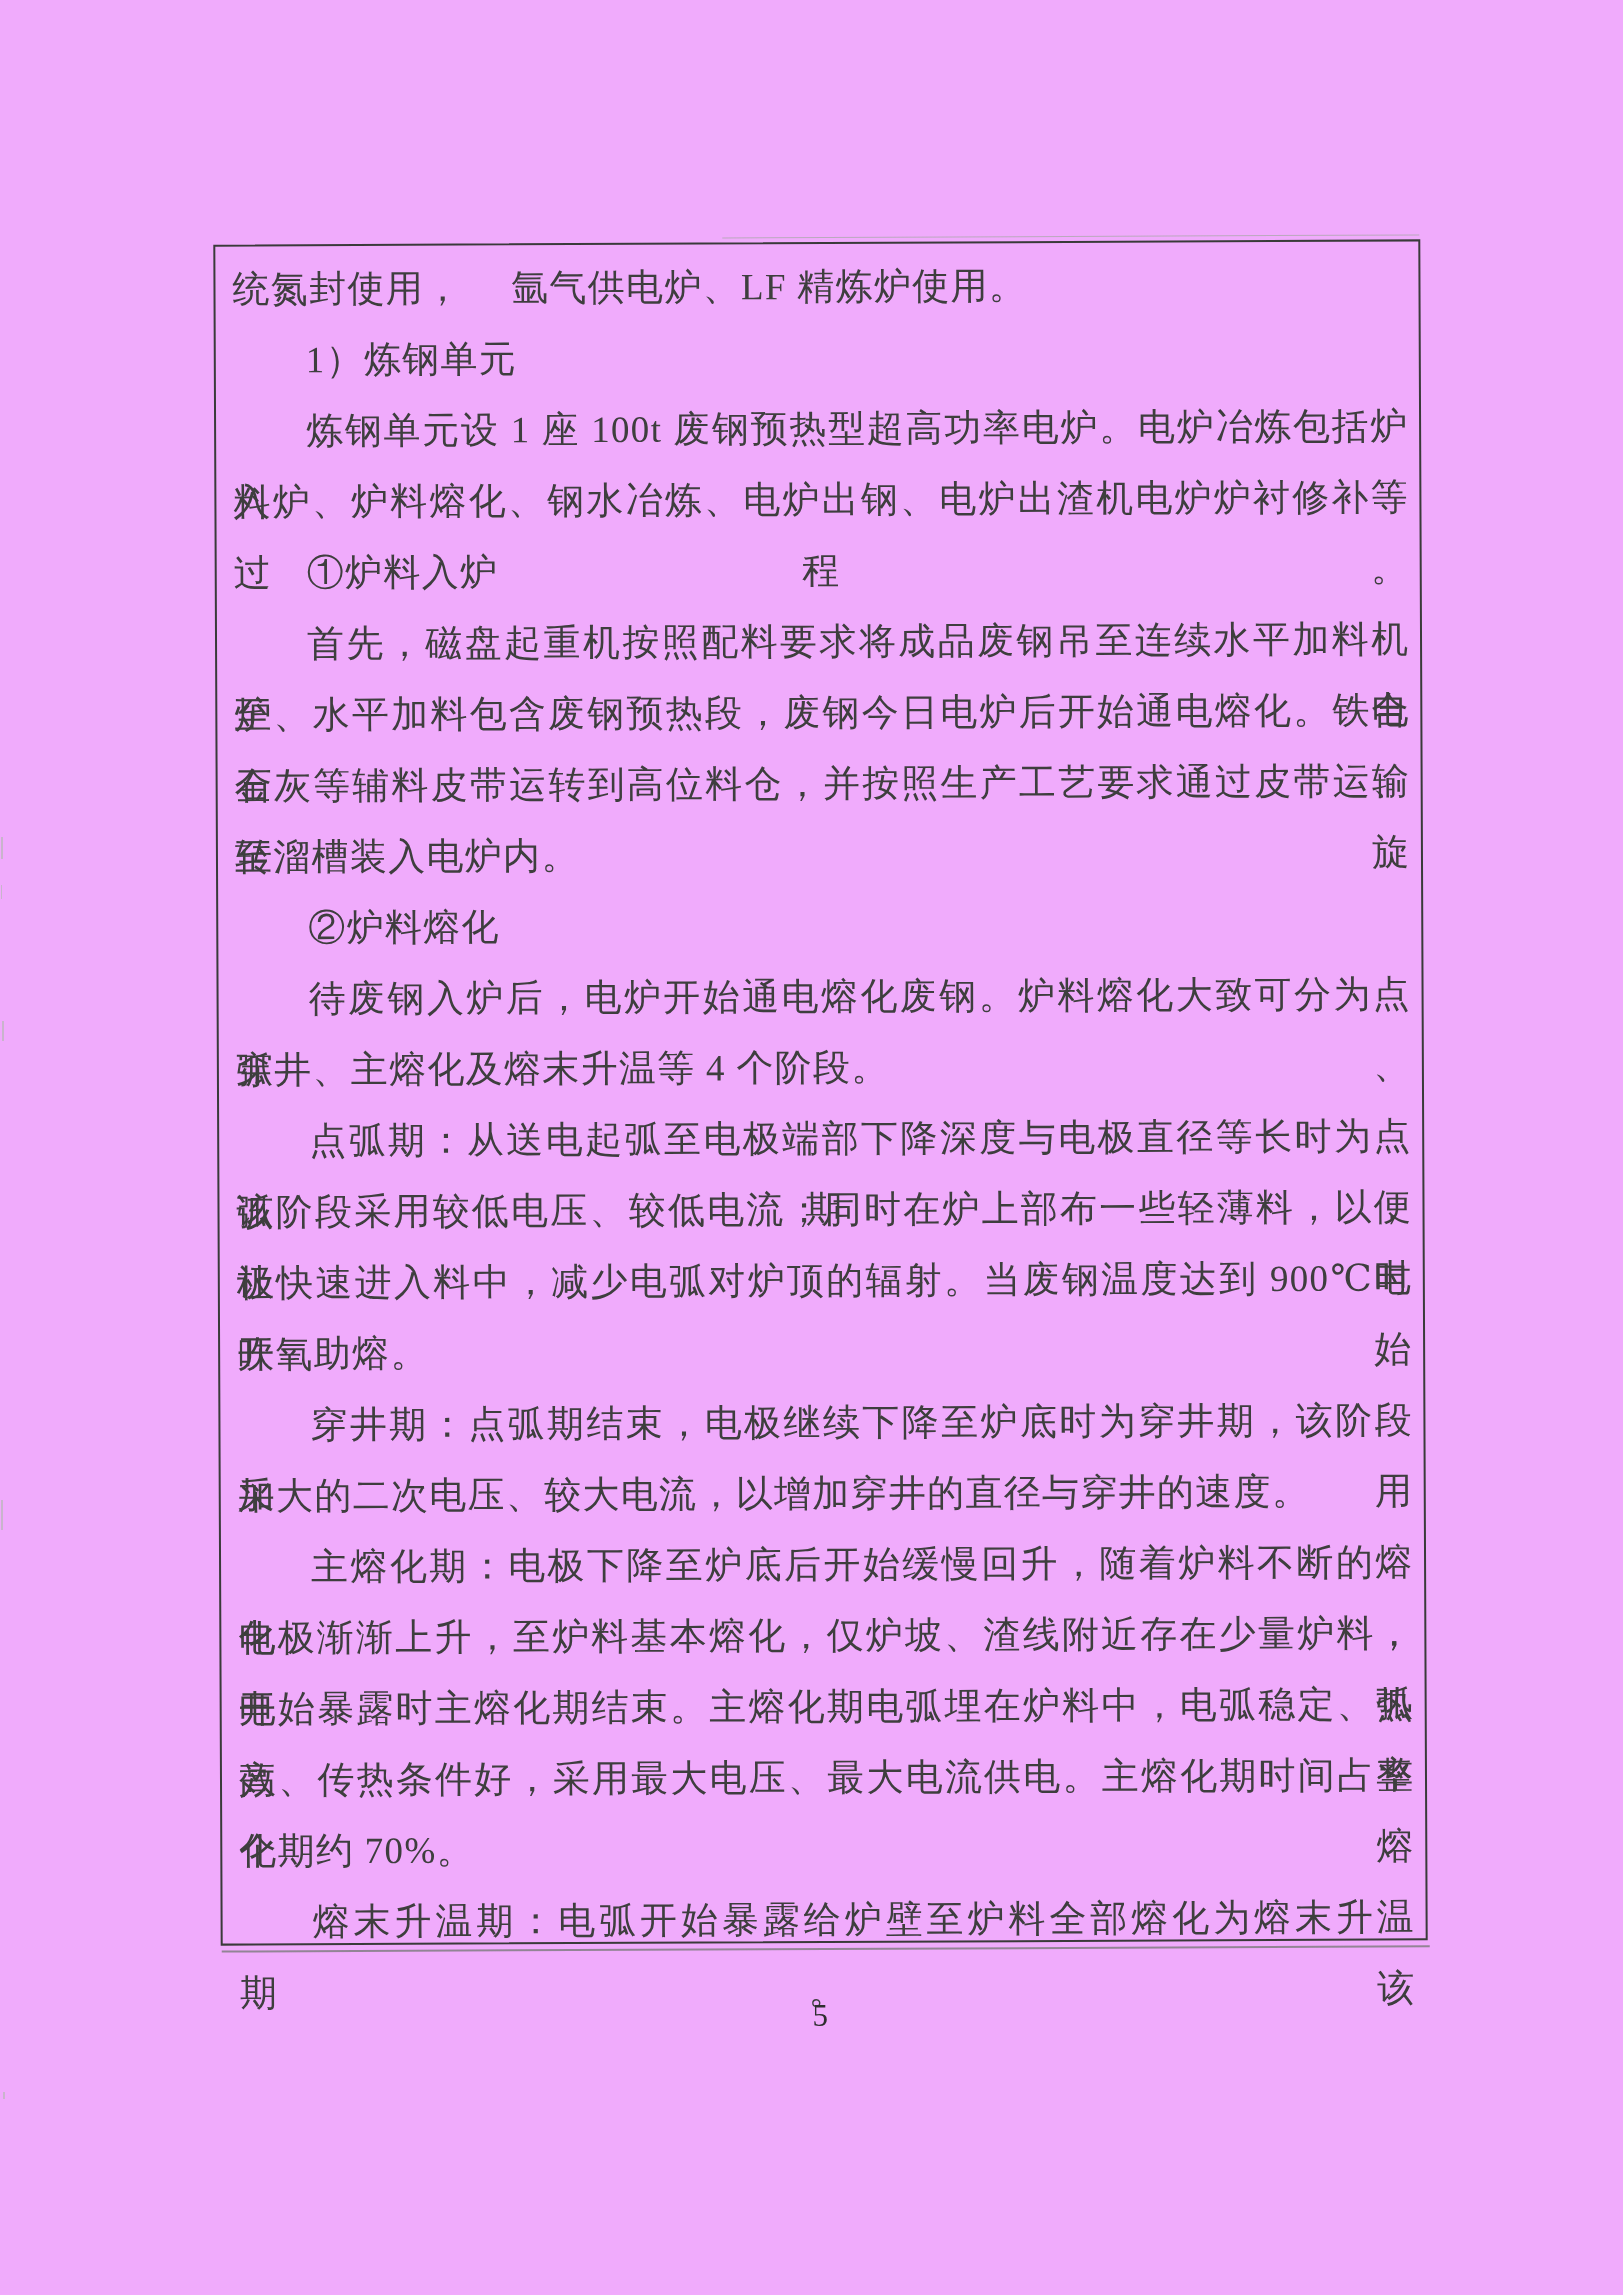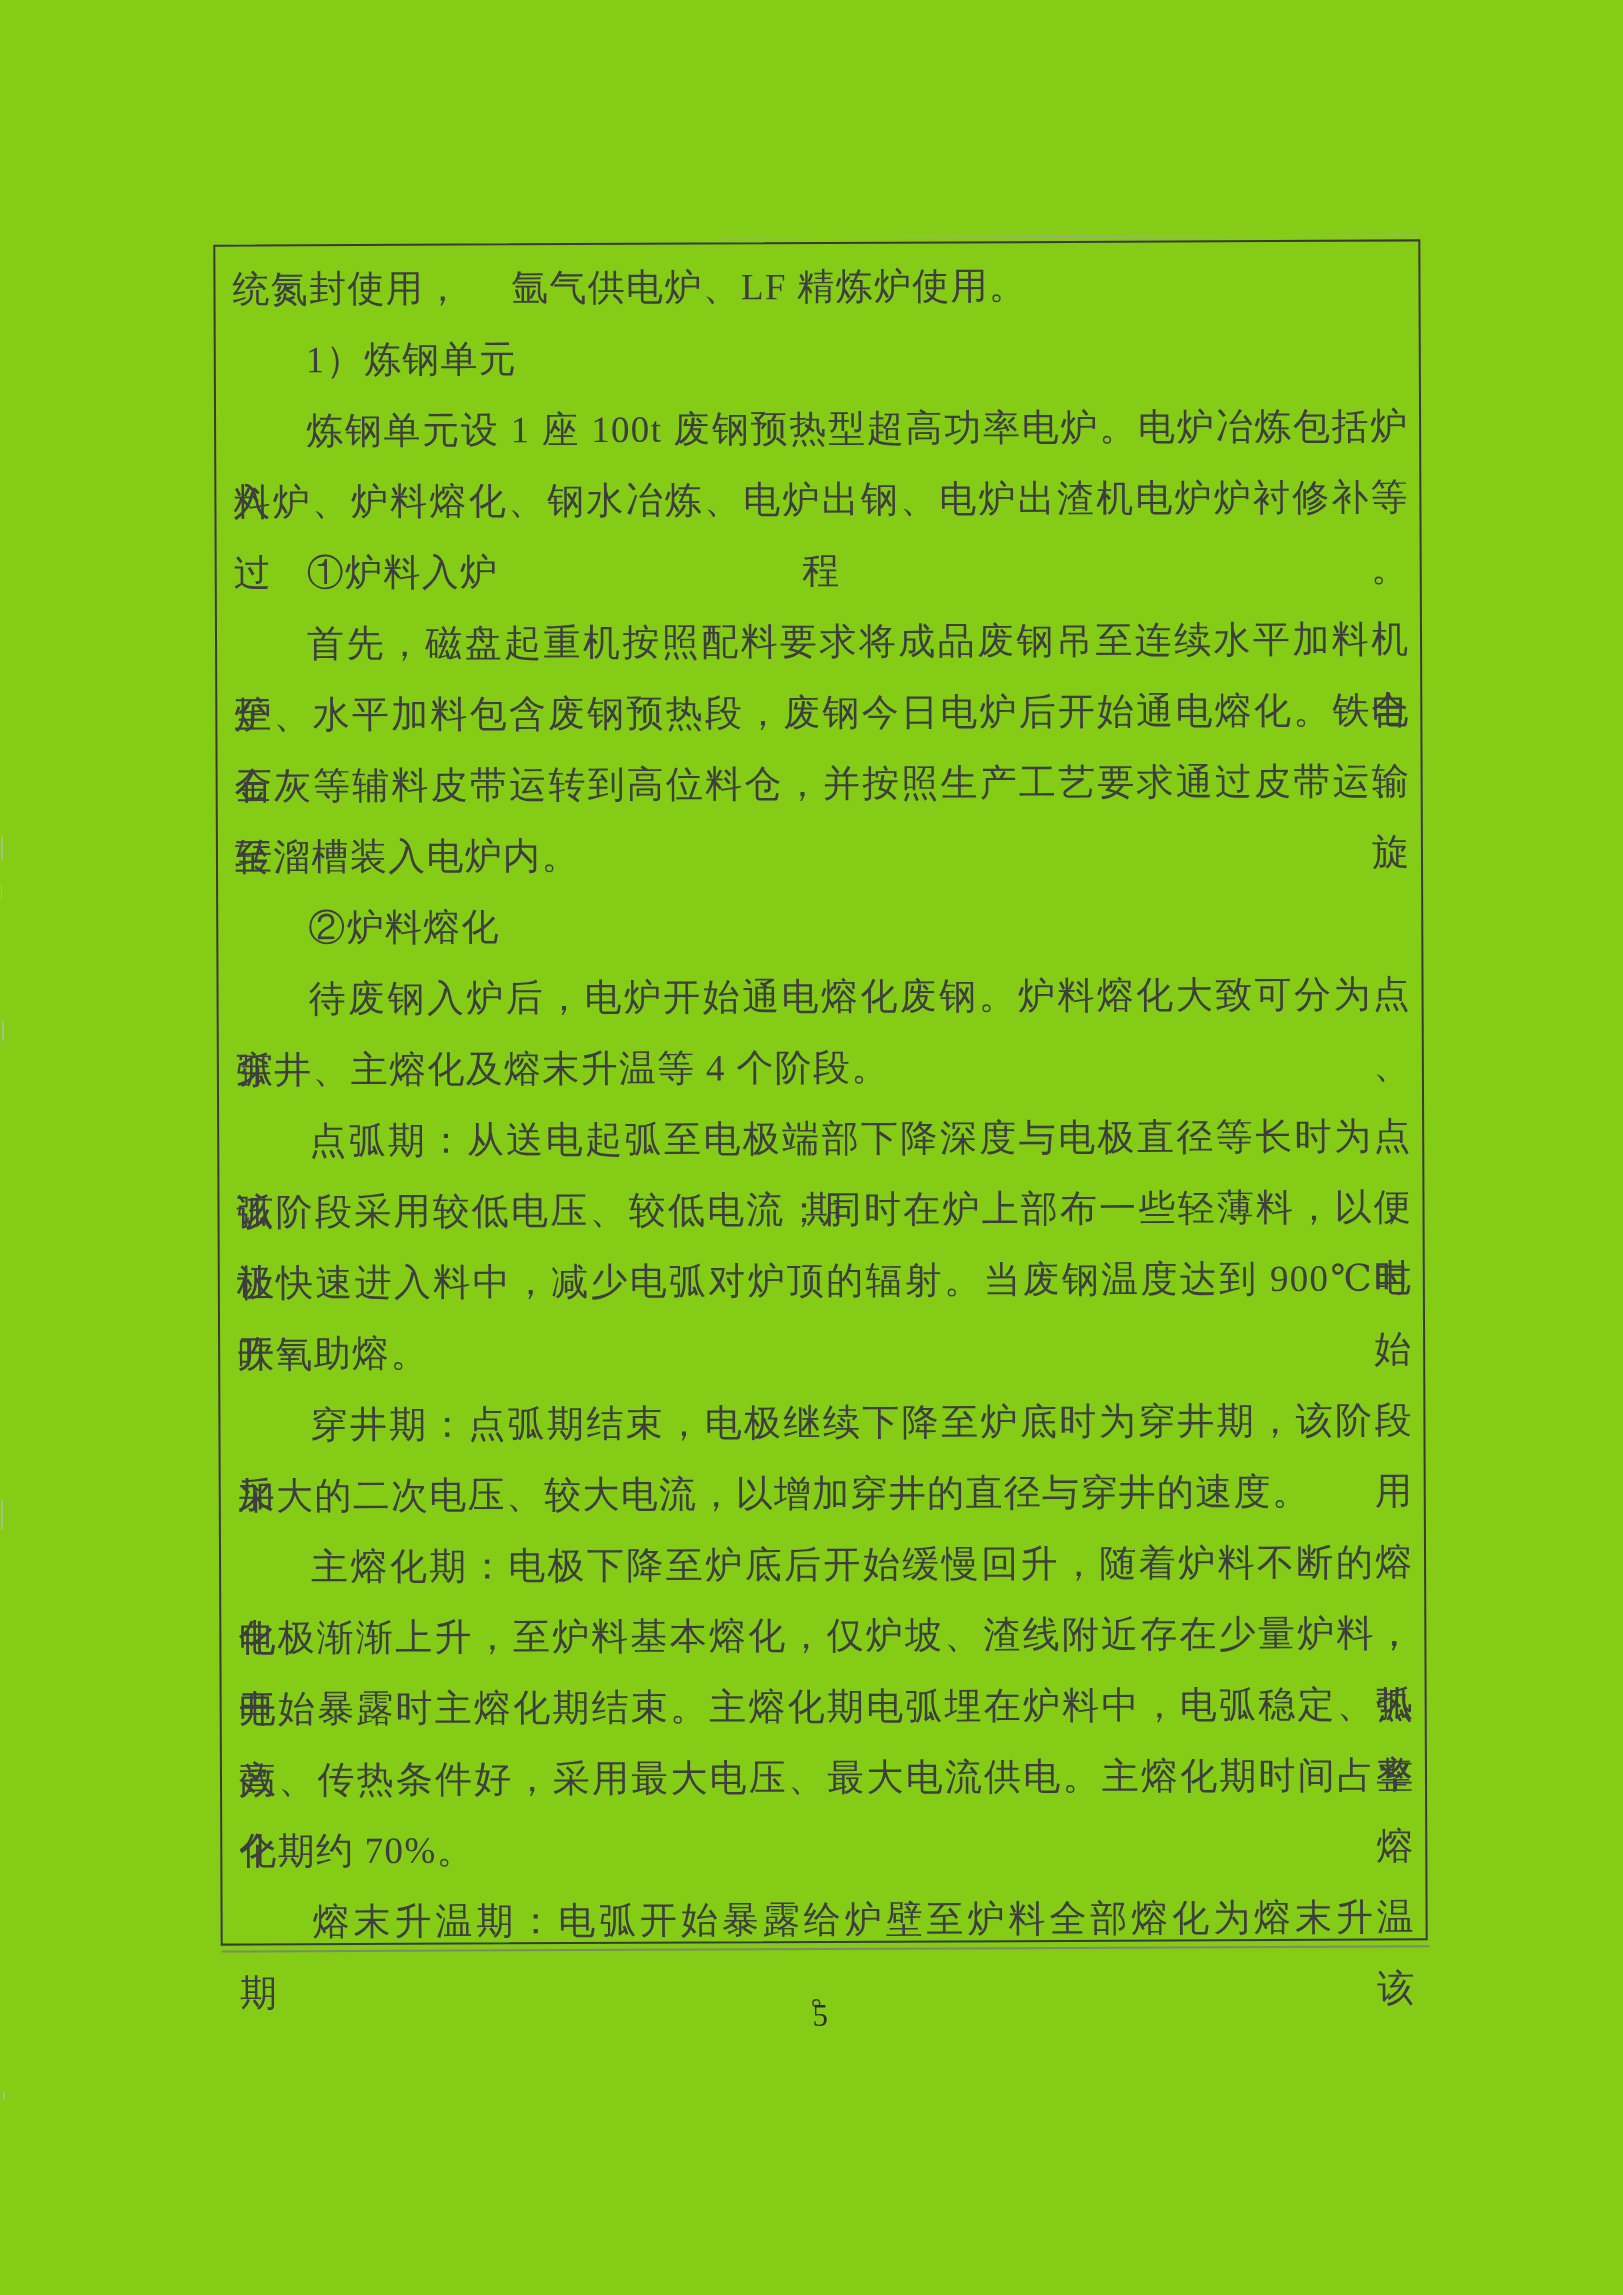--- a/index.html
+++ b/index.html
@@ -4,21 +4,21 @@
 <style>
   html, body {
     margin: 0;
     padding: 0;
     background: #ffffff;
   }
   .page {
     position: relative;
     width: 1623px;
     height: 2295px;
-    background: #84cc16;
+    background: #f0abfc;
     overflow: hidden;
     font-family: "Liberation Serif", "DejaVu Serif", serif;
   }
   .doc-box {
     position: absolute;
     left: 217px;
     top: 242px;
     width: 1207px;
     height: 1701px;
     box-sizing: border-box;

